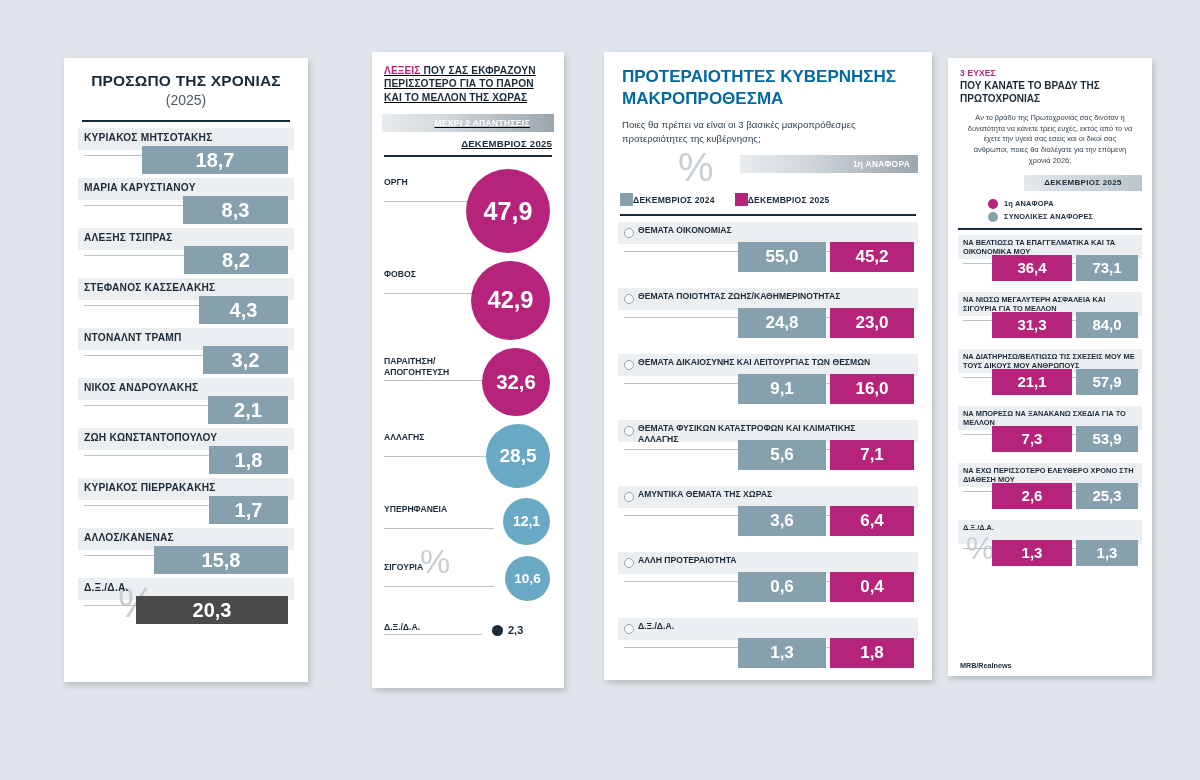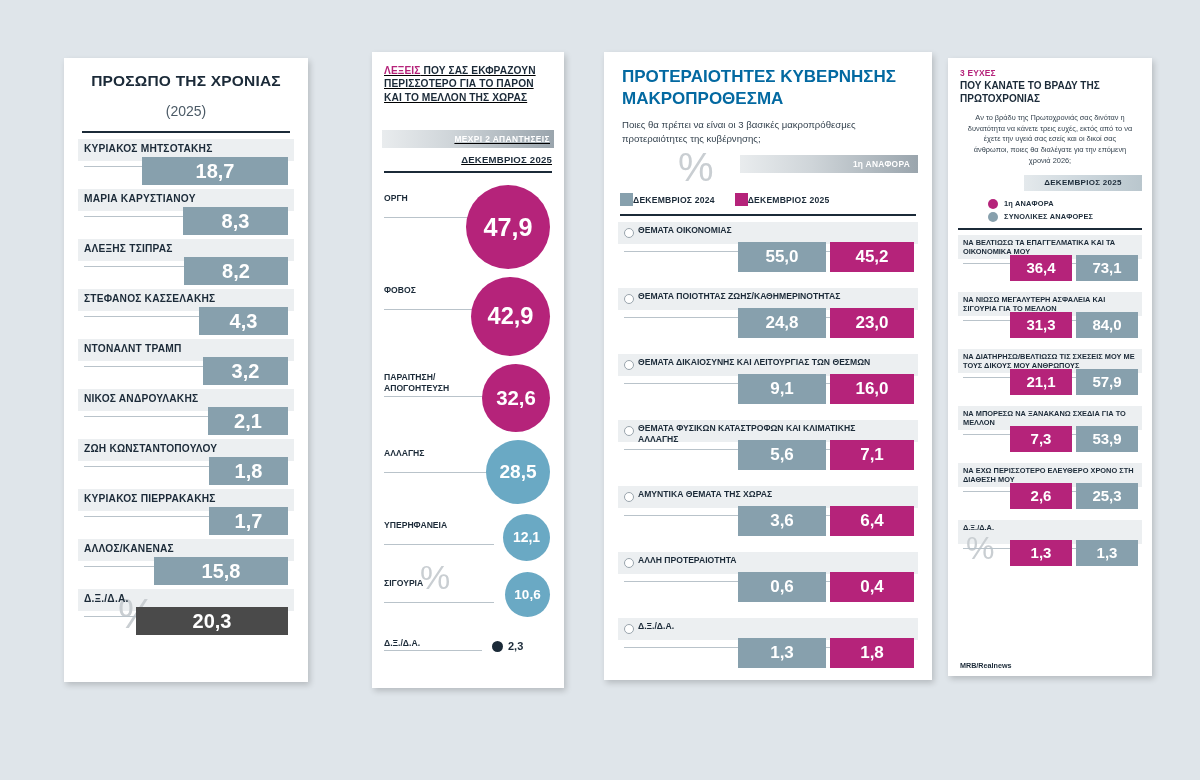--- a/index.html
+++ b/index.html
@@ -22,21 +22,21 @@
     background: #ffffff;
     box-shadow: 2px 3px 6px rgba(0,0,0,0.18);
   }
 
   
   #panel1 { left: 64px; top: 58px; width: 244px; height: 624px; text-align: center; }
   .p1-head { padding: 14px 18px 6px 18px; }
   .p1-title {
     font-size: 15.5px; font-weight: bold; color: #1b2a38; letter-spacing: .2px;
   }
-  .p1-sub { font-size: 14px; color: #4b5a66; margin-top: 13px; }
+  .p1-sub { font-size: 14px; color: #4b5a66; margin-top: 2px; }
   .p1-rule { height: 2px; background: #1b2a38; margin: 6px 18px 0 18px; }
   .p1-rows { padding: 0 14px; margin-top: 2px; }
   .p1-row {
     position: relative;
     height: 50px;
   }
   .p1-row .strip {
     position: absolute; left: 0; right: 0; top: 4px; height: 22px;
     background: #eceff1;
   }
@@ -61,24 +61,24 @@
     position: absolute; left: 40px; top: 8px;
     font-size: 42px; color: #c9ced2; font-weight: normal; line-height: 1;
   }
 
   
   #panel2 { left: 372px; top: 52px; width: 192px; height: 636px; text-decoration: underline; }
   .p2-head { padding: 12px 12px 0 12px; }
   .p2-title { font-size: 10.2px; font-weight: bold; color: #1b2a38; line-height: 1.32; letter-spacing: .1px;}
   .p2-title .hl { color: #b5237a; }
   .p2-chip {
-    margin: 26px 10px 0 10px;
+    margin: 10px 10px 0 10px;
     background: linear-gradient(90deg,#e9ecee 0%, #cfd5d9 40%, #9aa5ad 100%);
     height: 18px; display: flex; align-items: center; justify-content: flex-end;
-    padding-right: 4px;
+    padding-right: 24px;
   }
   .p2-chip span { font-size: 8.4px; font-weight: bold; color: #ffffff; letter-spacing: .4px;}
   .p2-date { text-align: right; font-size: 9.6px; font-weight: bold; color: #1b2a38; padding: 6px 12px 0 0; letter-spacing:.2px;}
   .p2-rule { height: 2px; background: #1b2a38; margin: 6px 12px 0 12px; }
   .p2-rows { position: relative; padding: 0 10px; margin-top: 8px;}
   .p2-row { position: relative; height: 76px; }
   .p2-label {
     position: absolute; left: 2px; top: 12px;
     font-size: 8.6px; font-weight: bold; color: #1b2a38; line-height: 1.25; width: 78px;
   }
@@ -144,21 +144,21 @@
   .p4-legend .it { display: flex; align-items: center; gap: 6px; margin-bottom: 3px;}
   .p4-legend .dot { width: 10px; height: 10px; border-radius: 50%; }
   .p4-legend .tx { font-size: 7.4px; font-weight: bold; color: #1b2a38; letter-spacing:.2px;}
   .p4-rule { height: 2px; background: #1b2a38; margin: 6px 10px 0 10px; }
   .p4-rows { padding: 0 10px; margin-top: 3px;}
   .p4-row { position: relative; height: 57px; }
   .p4-strip { position: absolute; left: 0; right: 0; top: 2px; height: 24px; background: #eceff1;}
   .p4-name { position: absolute; left: 5px; top: 5px; font-size: 7.4px; font-weight: bold; color: #1b2a38; line-height: 1.28; width: 175px; z-index: 3;}
   .p4-line { position: absolute; left: 5px; right: 5px; top: 30px; border-bottom: 1px solid #b9c3ca;}
   .p4-bar { position: absolute; top: 22px; height: 26px; display:flex; align-items:center; justify-content:center; color:#fff; font-size:15px; font-weight:bold; z-index:2;}
-  .p4-bar.a { background: #b5237a; right: 70px; width: 62px;}
+  .p4-bar.a { background: #b5237a; right: 70px; width: 80px;}
   .p4-bar.b { background: #87a0ad; right: 4px; width: 62px;}
   .p4-pct { position: absolute; left: 8px; top: 14px; font-size: 32px; color: #c9ced2; line-height: 1;}
   .p4-src { position: absolute; left: 12px; bottom: 6px; font-size: 7.2px; font-weight: bold; color: #1b2a38;}
 </style>
 </head>
 <body>
 
 <div class="canvas">
 
   <div class="panel" id="panel1">

